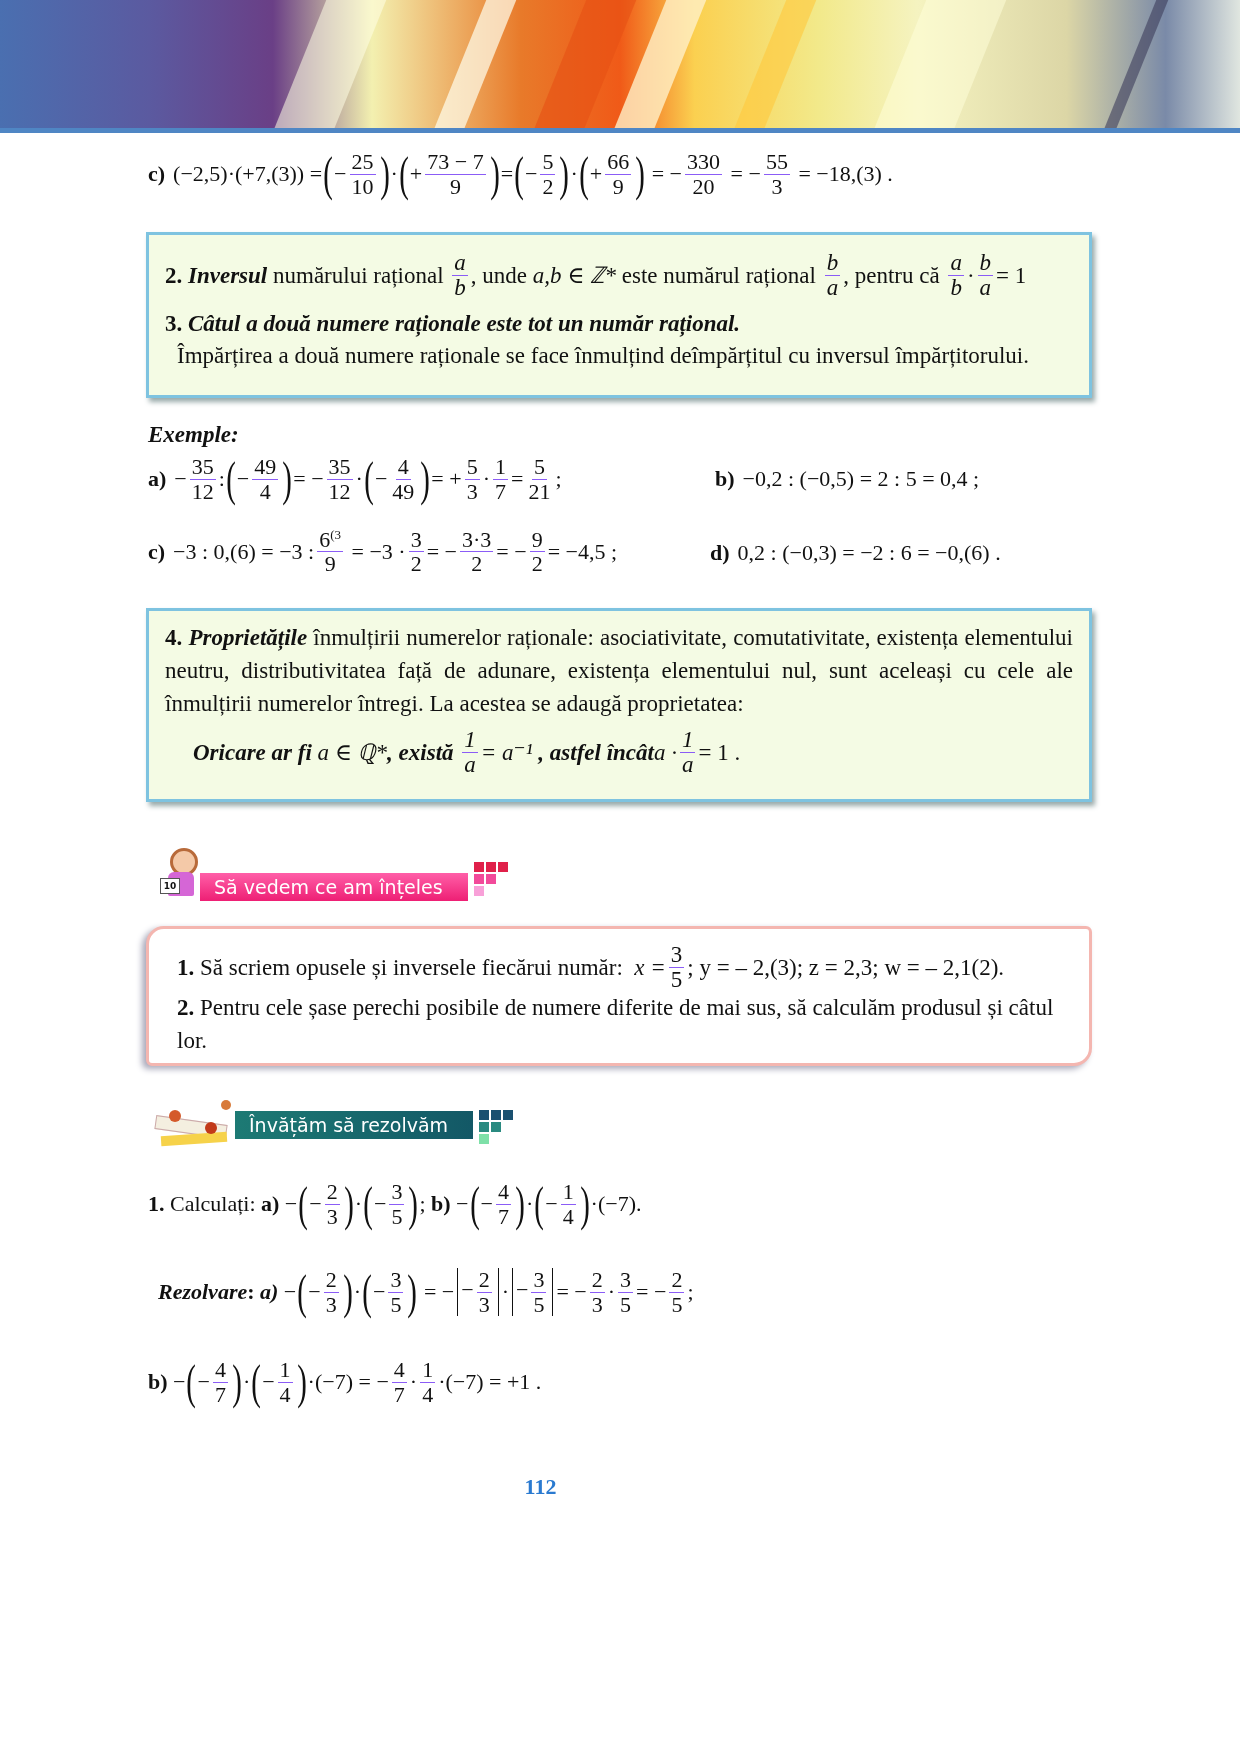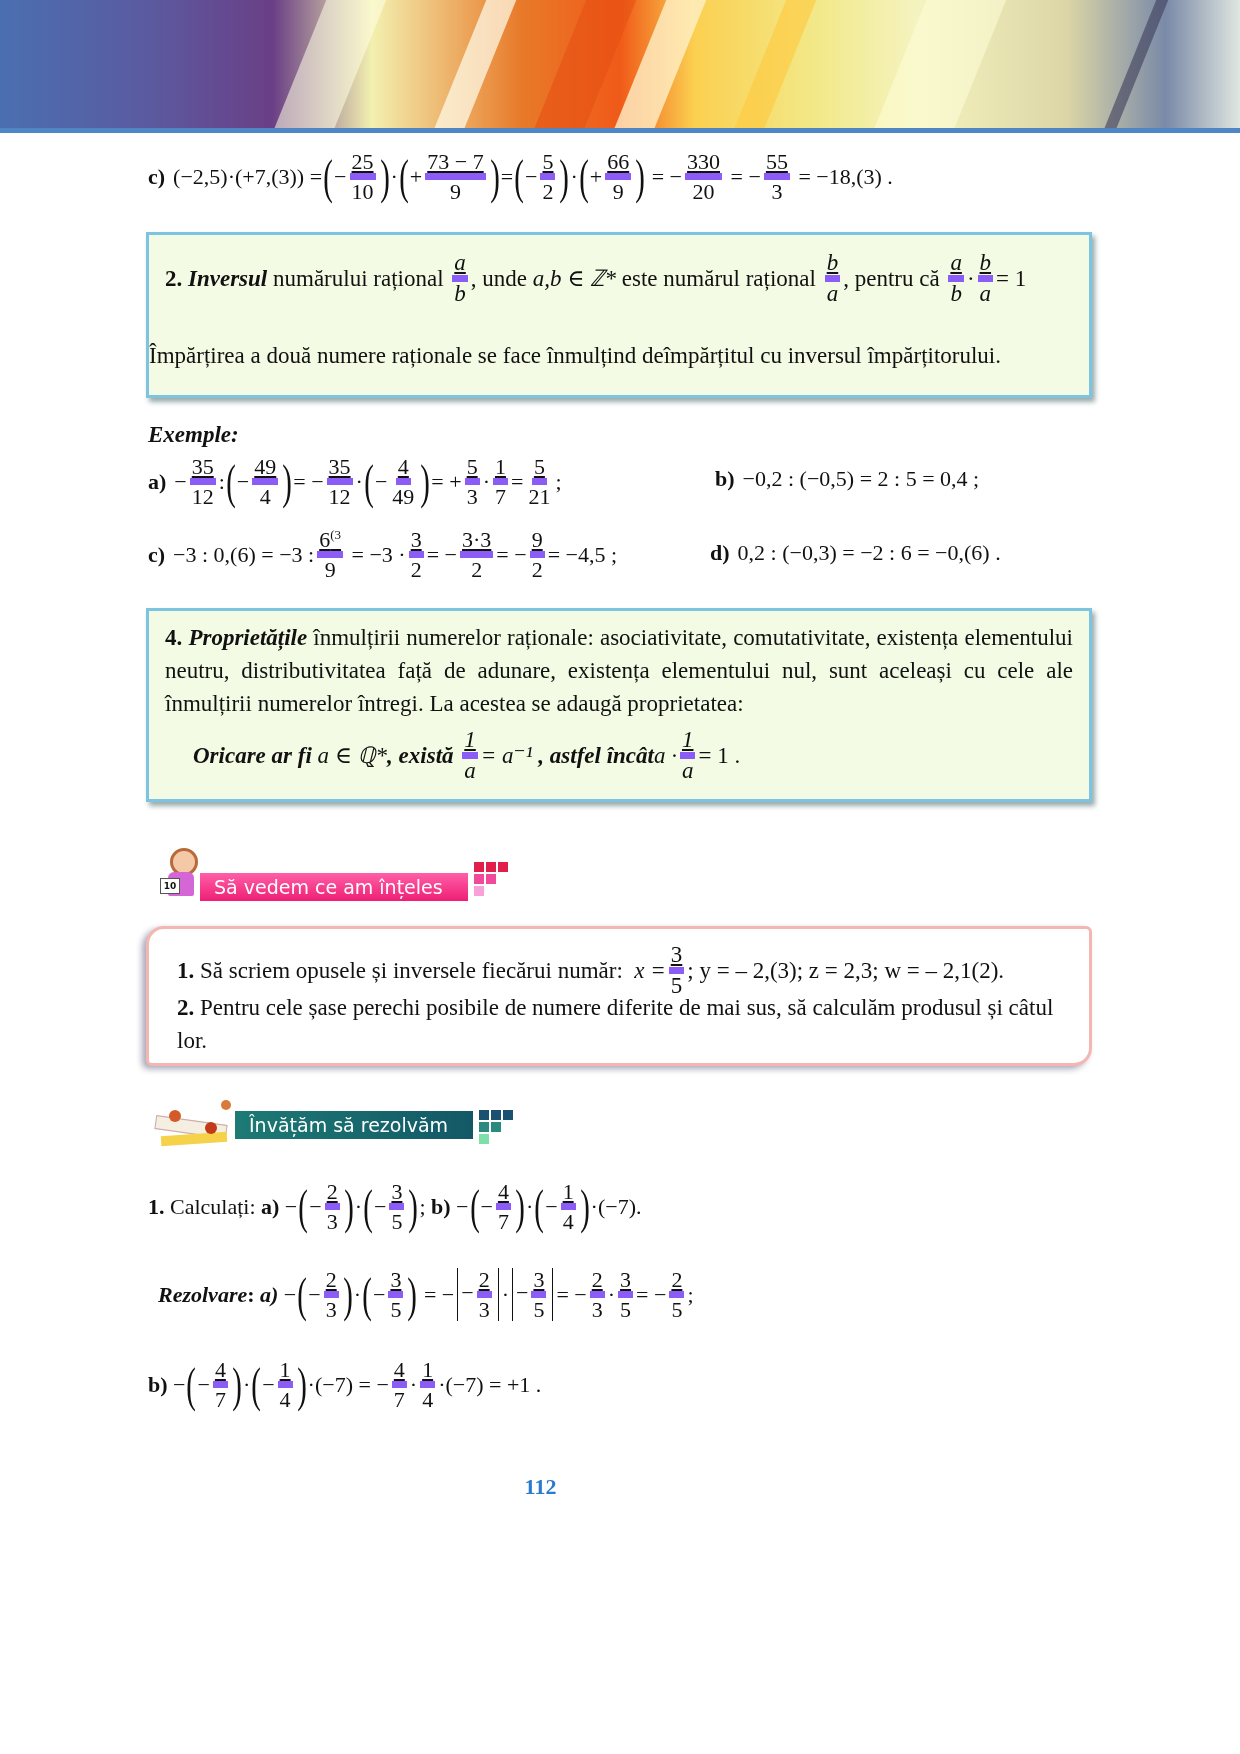--- a/index.html
+++ b/index.html
@@ -5,21 +5,21 @@
   html, body { margin:0; padding:0; }
   body { width:1240px; height:1754px; background:#ffffff; position:relative; overflow:hidden;
          font-family:"Liberation Serif", "DejaVu Serif", serif; color:#111; }
   .banner { position:absolute; left:0; top:0; width:1240px; height:128px; overflow:hidden;
     background:linear-gradient(90deg,#4a6fb0 0%,#5b5aa0 12%,#6a3f86 22%,#f3f0b0 30%,#e87a2a 42%,#f05a18 50%,#fbd050 56%,#f2e98a 66%,#f5f3c0 74%,#dcd6a6 86%,#7a8aa8 94%,#e0e6e0 100%); }
   .banner .stripe { position:absolute; top:-20px; height:170px; transform:skewX(-22deg); }
   .banner-bar { position:absolute; left:0; top:128px; width:1240px; height:5px; background:#4f86c4; }
   .mathline { position:absolute; font-size:22px; white-space:nowrap; display:flex; align-items:center; }
   .lbl { font-weight:bold; margin-right:8px; }
   .frac { display:inline-flex; flex-direction:column; align-items:center; vertical-align:middle; margin:0 3px; line-height:1.05; }
-  .frac .n { border-bottom:7px solid #8b5cf6; padding:0 2px;text-decoration:underline; }
+  .frac .n { border-bottom:1px solid #8b5cf6; padding:0 2px; }
   .frac .d { padding:0 2px; }
   .paren { font-size:48px; font-weight:200; line-height:1; transform:scaleX(0.6); display:inline-block; margin:0 -2px; }
   .abs { display:inline-block; border-left:1.5px solid #111; border-right:1.5px solid #111; padding:0 3px; margin:0 3px; }
   .box-green { position:absolute; background:#f4fbe4; border:3px solid #7ec3e0; box-shadow:3px 4px 5px #9aa; }
   .box-pink { position:absolute; background:#fff; border:3px solid #f4b6b0; border-radius:18px 6px 18px 6px; box-shadow:-4px 3px 6px #aab; }
   .text { font-size:23px; line-height:33px; }
   .bi { font-weight:bold; font-style:italic; }
   .b { font-weight:bold; }
   .it { font-style:italic; }
   .header-tag { position:absolute; display:flex; align-items:center; }
@@ -109,21 +109,24 @@
     <span>, pentru că</span>&nbsp;
     <span class="frac it">
         <span class="n">a</span>
         <span class="d">b</span>
       </span>·<span class="frac it">
         <span class="n">b</span>
         <span class="d">a</span>
       </span>
     <span>= 1</span>
   </div>
-  <div class="text" style="position:absolute;left:0;top:104px;white-space:nowrap;">Împărțirea a două numere raționale se face înmulțind deîmpărțitul cu inversul împărțitorului.</div>
+  <div class="text" style="position:absolute;left:16px;top:72px;white-space:nowrap;">
+    <span class="b">3.</span>&nbsp;<span class="bi">Câtul a două numere raționale este tot un număr rațional.</span>
+  </div>
+  <div class="text" style="position:absolute;left:28px;top:104px;white-space:nowrap;">Împărțirea a două numere raționale se face înmulțind deîmpărțitul cu inversul împărțitorului.</div>
 </div>
 
 <div class="text bi" style="position:absolute;left:148px;top:418px;">Exemple:</div>
 
 <div class="mathline" style="left:148px;top:455px;">
   <span class="lbl">a)</span>
   <span>−</span>
     <span class="frac">
       <span class="n">35</span>
       <span class="d">12</span>

